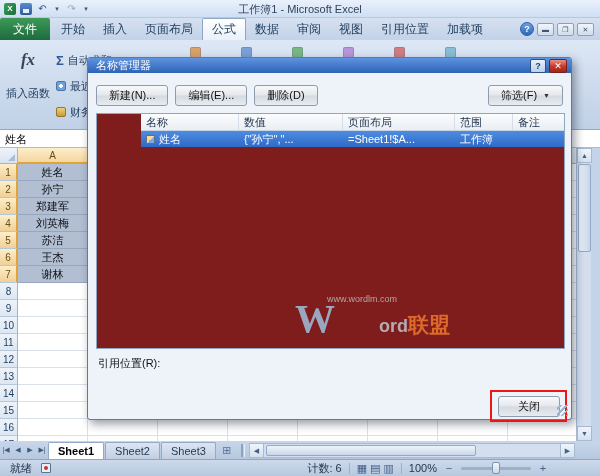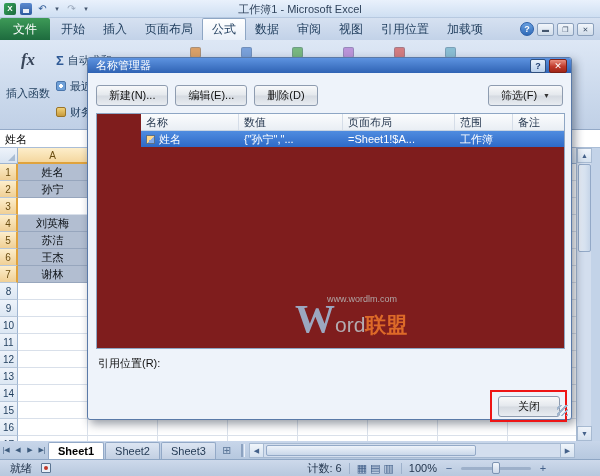--- a/index.html
+++ b/index.html
@@ -149,21 +149,21 @@
   .hc{border-right:1px solid #d5dde8;padding:0 5px;line-height:16px;color:#24364e;white-space:nowrap;overflow:hidden;}
   .w1{width:98px;}.w2{width:104px;}.w3{width:112px;}.w4{width:58px;}.w5{flex:1;border-right:none;}
   .dtrow{display:flex;height:16px;background:linear-gradient(180deg,#4f8ce0,#2e6ac8);color:#fff;}
   .dtrow .c{padding:0 5px;line-height:16px;white-space:nowrap;overflow:hidden;}
   .nameicon{display:inline-block;width:9px;height:9px;margin-right:4px;vertical-align:-1px;
             background:linear-gradient(135deg,#ffd88a 0 50%,#7fa8e8 50% 100%);border:1px solid #5d7088;}
   .watermark{position:absolute;left:198px;top:180px;opacity:.9;}
   .wurl{font-size:9px;color:#b6b6b6;margin-left:32px;margin-bottom:-5px;}
   .wrow{display:flex;align-items:baseline;}
   .wW{font-family:"Liberation Serif","DejaVu Serif",serif;font-size:40px;font-weight:bold;color:#9fb6d2;line-height:1;}
-  .word{font-size:21px;font-weight:normal;color:#b9bcc2;}
+  .word{font-size:18px;font-weight:bold;color:#b9bcc2;margin-left:44px;}
   .wcn{font-size:21px;font-weight:bold;color:#e8732a;}
   .dreflabel{position:absolute;left:10px;top:298px;color:#111;text-align:right;}
   .dref{position:absolute;left:8px;top:313px;width:469px;height:20px;display:flex;
         border:1px solid #7f9db9;background:#fff;}
   .drefinput{flex:1;padding:3px 5px;color:#000;white-space:nowrap;overflow:hidden;}
   .drefpick{width:20px;background:linear-gradient(180deg,#eaf1f9,#d3e0ef);border-left:1px solid #7f9db9;
             display:flex;align-items:center;justify-content:center;}
   .pickicon{position:relative;width:12px;height:10px;border:1px solid #7a8ca0;background:#fff;}
   .pickicon::after{content:"";position:absolute;right:1px;bottom:1px;
                    border-left:6px solid transparent;border-bottom:6px solid #d04030;}
@@ -256,20 +256,21 @@
         <div class="cellA">姓名</div>
         <div class="ghost"></div>
       </div>
     <div class="grow sel">
         <div class="rowh">2</div>
         <div class="cellA">孙宁</div>
         <div class="ghost"></div>
       </div>
     <div class="grow sel">
         <div class="rowh">3</div>
+        <div class="cellA">郑建军</div>
         <div class="ghost"></div>
       </div>
     <div class="grow sel">
         <div class="rowh">4</div>
         <div class="cellA">刘英梅</div>
         <div class="ghost"></div>
       </div>
     <div class="grow sel">
         <div class="rowh">5</div>
         <div class="cellA">苏洁</div>

